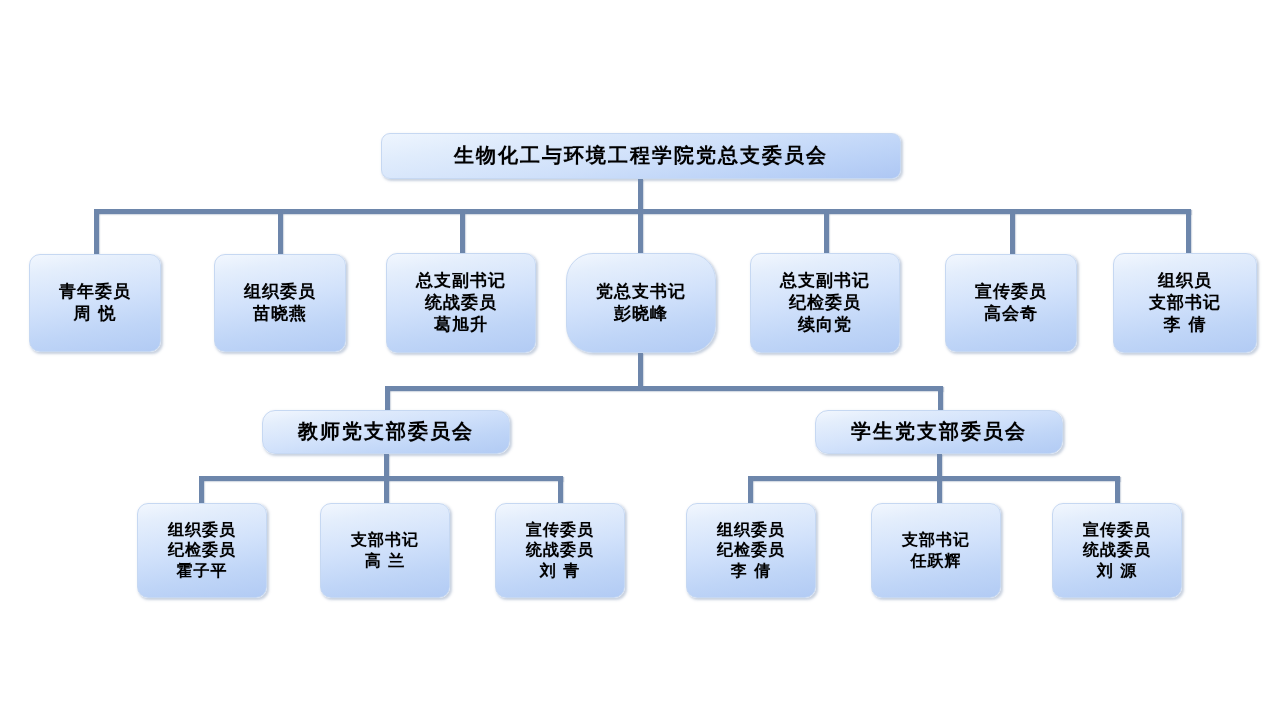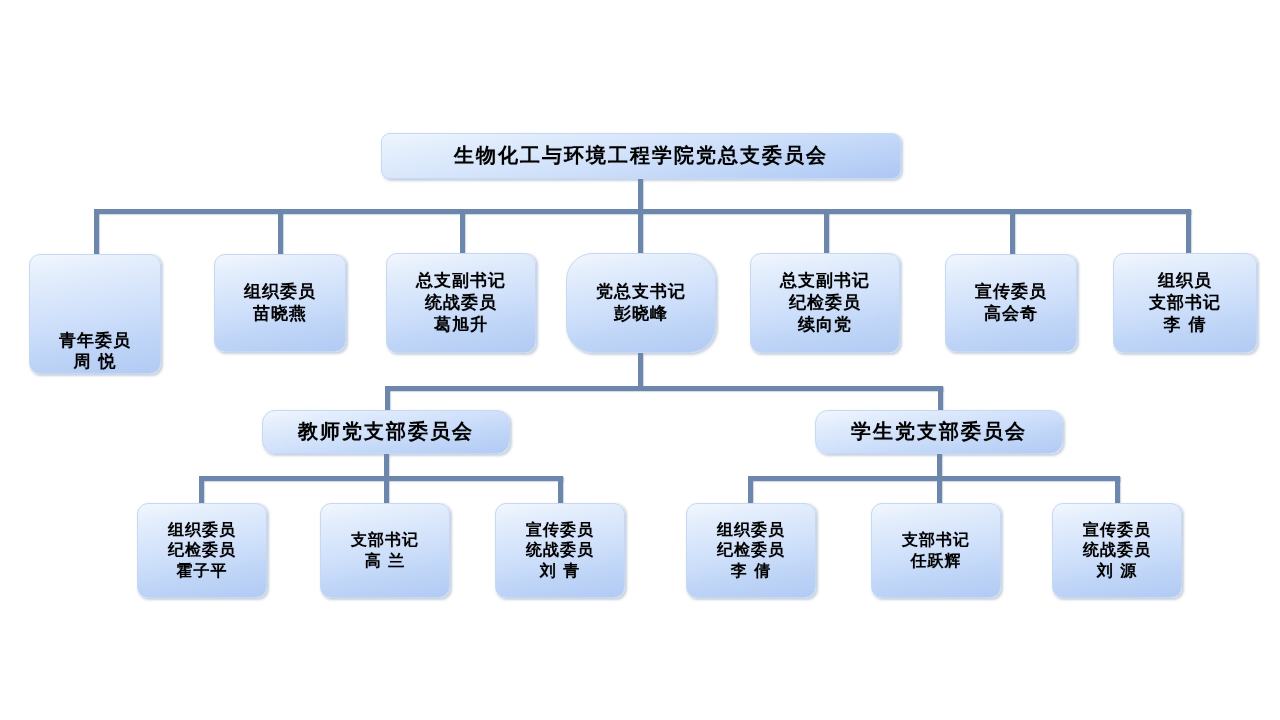--- a/index.html
+++ b/index.html
@@ -99,21 +99,21 @@
   <div class="conn conn-h" style="left:94px; top:209px; width:1097px;"></div>
 
   <div class="conn conn-v" style="left:94px;  top:209px; height:45px;"></div>
   <div class="conn conn-v" style="left:278px; top:209px; height:45px;"></div>
   <div class="conn conn-v" style="left:460px; top:209px; height:45px;"></div>
   <div class="conn conn-v" style="left:638px; top:209px; height:45px;"></div>
   <div class="conn conn-v" style="left:824px; top:209px; height:45px;"></div>
   <div class="conn conn-v" style="left:1010px; top:209px; height:45px;"></div>
   <div class="conn conn-v" style="left:1186px; top:209px; height:45px;"></div>
 
-  <div class="node lvl2" style="left:29px; top:254px; width:132px; height:120px;justify-content:flex-end;">
+  <div class="node lvl2" style="left:29px; top:254px; width:132px; height:98px;">
     <span class="line">青年委员</span>
     <span class="line">周  悦</span>
   </div>
 
   <div class="node lvl2" style="left:214px; top:254px; width:132px; height:98px;">
     <span class="line">组织委员</span>
     <span class="line">苗晓燕</span>
   </div>
 
   <div class="node lvl2" style="left:386px; top:253px; width:150px; height:100px;">

